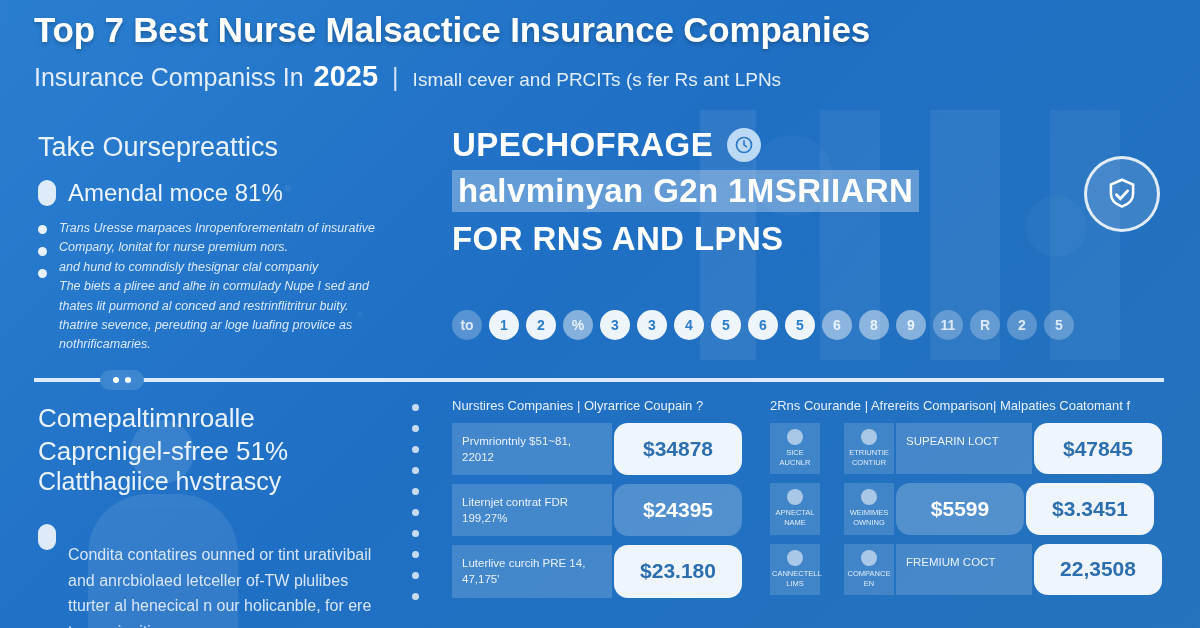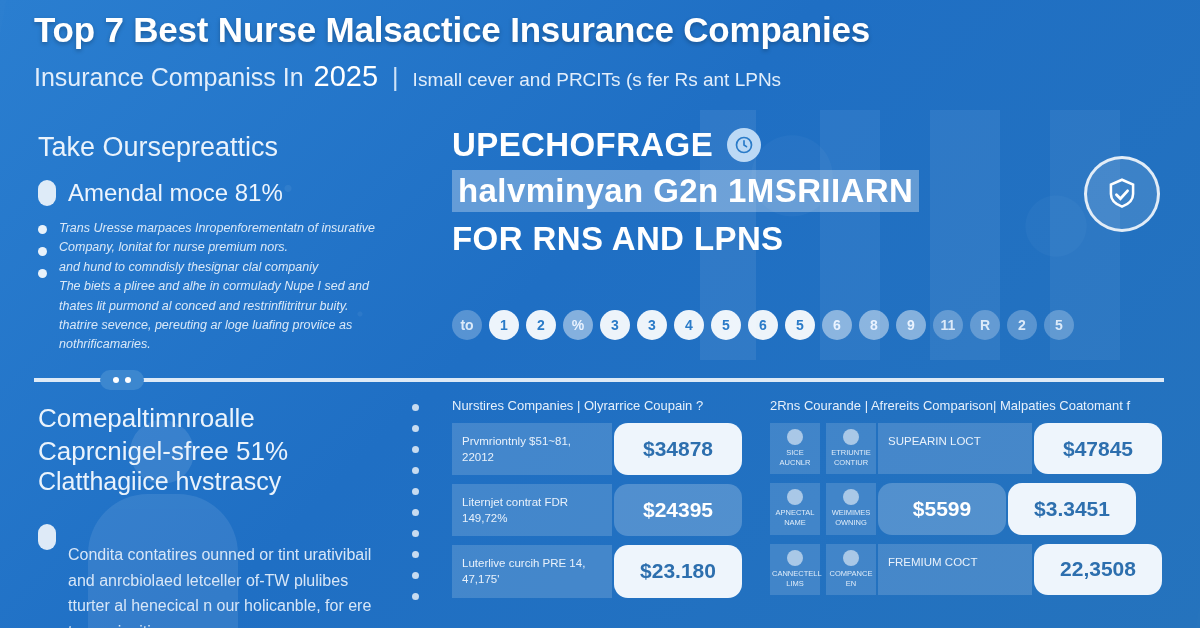--- a/index.html
+++ b/index.html
@@ -89,21 +89,21 @@
     gap: 10px;
     white-space: nowrap;
   }
   .subtitle-a {
     font-size: 25px;
     color: #e2eefb;
     font-weight: 400;
   }
   .subtitle-year {
     font-size: 29px;
-    font-weight: normal;
+    font-weight: bold;
     color: #ffffff;
   }
   .subtitle-div {
     font-size: 25px;
     color: #cfe3f8;
     padding: 0 4px;
   }
   .subtitle-b {
     font-size: 19px;
     color: #e2eefb;
@@ -342,21 +342,21 @@
     align-items: center;
     justify-content: center;
     border-radius: 14px;
   }
   .cell-value.alt {
     background: rgba(255,255,255,0.22);
     color: #ffffff;
   }
   .mini-icons {
     display: flex;
-    gap: 6px;
+    gap: 24px;
     align-items: center;
   }
   .mini {
     width: 46px;
     background: rgba(255,255,255,0.14);
     padding: 6px 2px;
     text-align: center;
     font-size: 7.5px;
     line-height: 1.35;
     color: #dfecf9;
@@ -476,21 +476,21 @@
     <span class="vdot"></span>
   </div>
 
   <div class="table table-1">
     <div class="tbl-title">Nurstires Companies | Olyrarrice Coupain ?</div>
     <div class="tbl-row">
       <div class="cell-label">Prvmriontnly $51~81, 22012</div>
       <div class="cell-value">$34878</div>
     </div>
     <div class="tbl-row">
-      <div class="cell-label">Liternjet contrat FDR 149,72%</div>
+      <div class="cell-label">Liternjet contrat FDR 199,27%</div>
       <div class="cell-value alt">$24395</div>
     </div>
     <div class="tbl-row">
       <div class="cell-label">Luterlive curcih PRE 14, 47,175'</div>
       <div class="cell-value">$23.180</div>
     </div>
   </div>
 
   <div class="table table-2">
     <div class="tbl-title">2Rns Courande | Afrereits Comparison| Malpaties Coatomant f</div>

